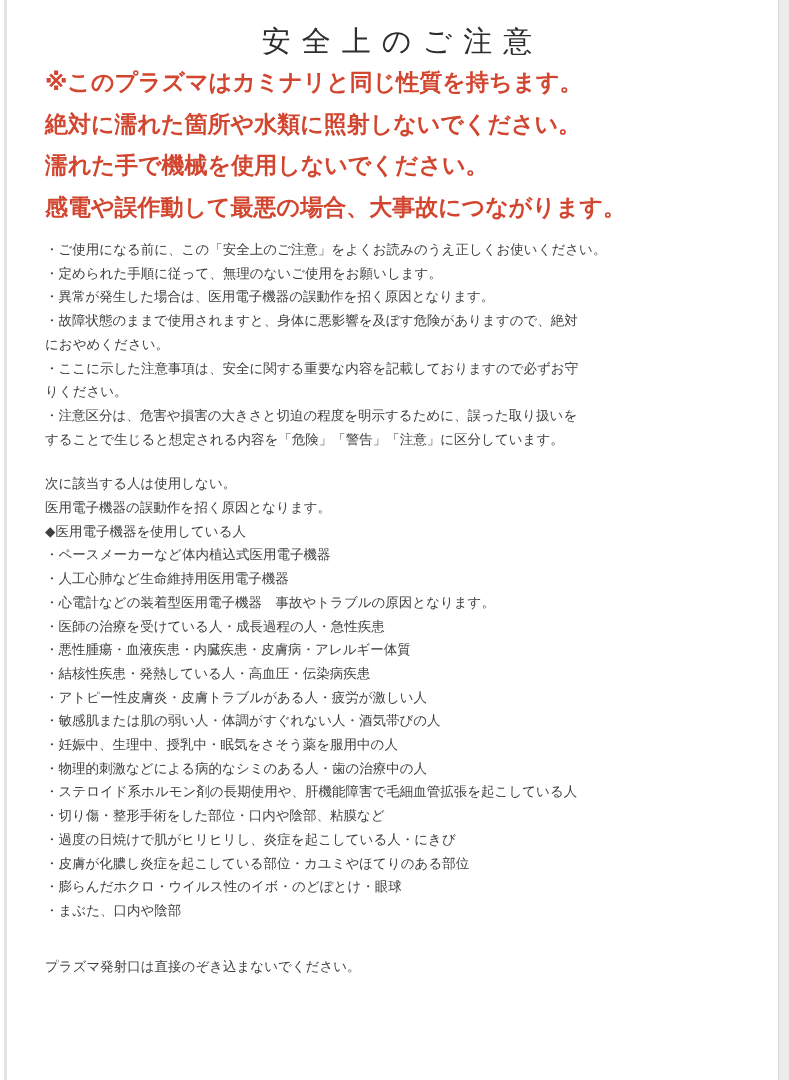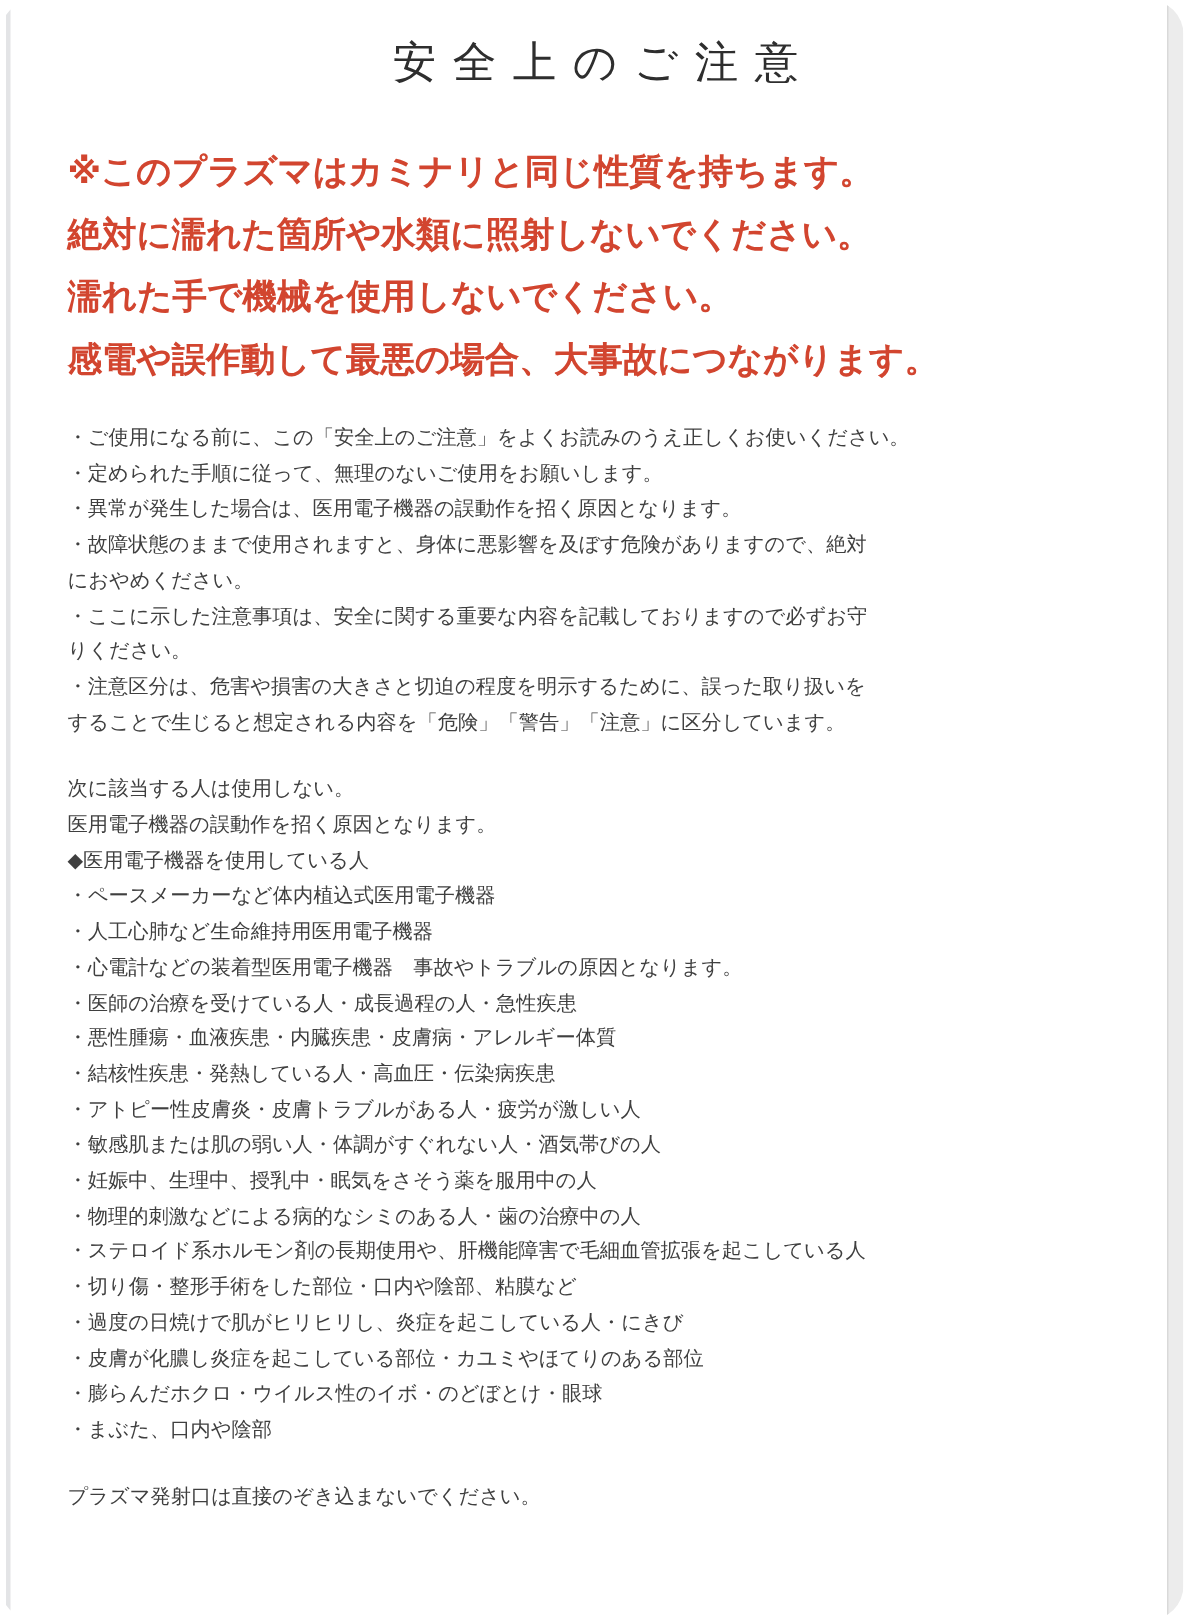--- a/index.html
+++ b/index.html
@@ -7,21 +7,20 @@
     padding: 0;
     background: #ffffff;
     font-family: "Liberation Sans", "DejaVu Sans", sans-serif;
   }
   .page {
     position: relative;
     width: 789px;
     height: 1080px;
     background: #ffffff;
     overflow: hidden;
-    border-radius: 23px;
   }
   .edge-left {
     position: absolute;
     left: 4px; top: 0;
     width: 3px; height: 100%;
     background: #e3e4e6;
   }
   .edge-right {
     position: absolute;
     right: 0; top: 0;
@@ -37,43 +36,42 @@
     margin: 0;
     padding-top: 22px;
     font-size: 29px;
     font-weight: 400;
     letter-spacing: 11px;
     text-indent: 11px;
     text-align: center;
     color: #2e2e2e;
   }
   .warning {
-    margin-top: 32px;
   }
   .warning p {
     margin: 0;
     font-size: 23px;
     font-weight: 700;
     line-height: 41.5px;
     color: #d2452f;
   }
   .plist {
-    margin-top: 20px;
+    margin-top: 10px;
   }
   .plist p, .contra p {
     margin: 0;
     font-size: 13.5px;
     line-height: 23.7px;
     color: #3f3f3f;
   }
   .contra {
     margin-top: 21px;
   }
   .footer {
-    margin-top: 21px;
+    margin-top: 32px;
   }
   .footer .note {
     margin: 0;
     font-size: 13.5px;
     line-height: 23.7px;
     color: #3f3f3f;
   }
   .footer .consult {
     margin: 5px 0 0 0;
     font-size: 19px;

